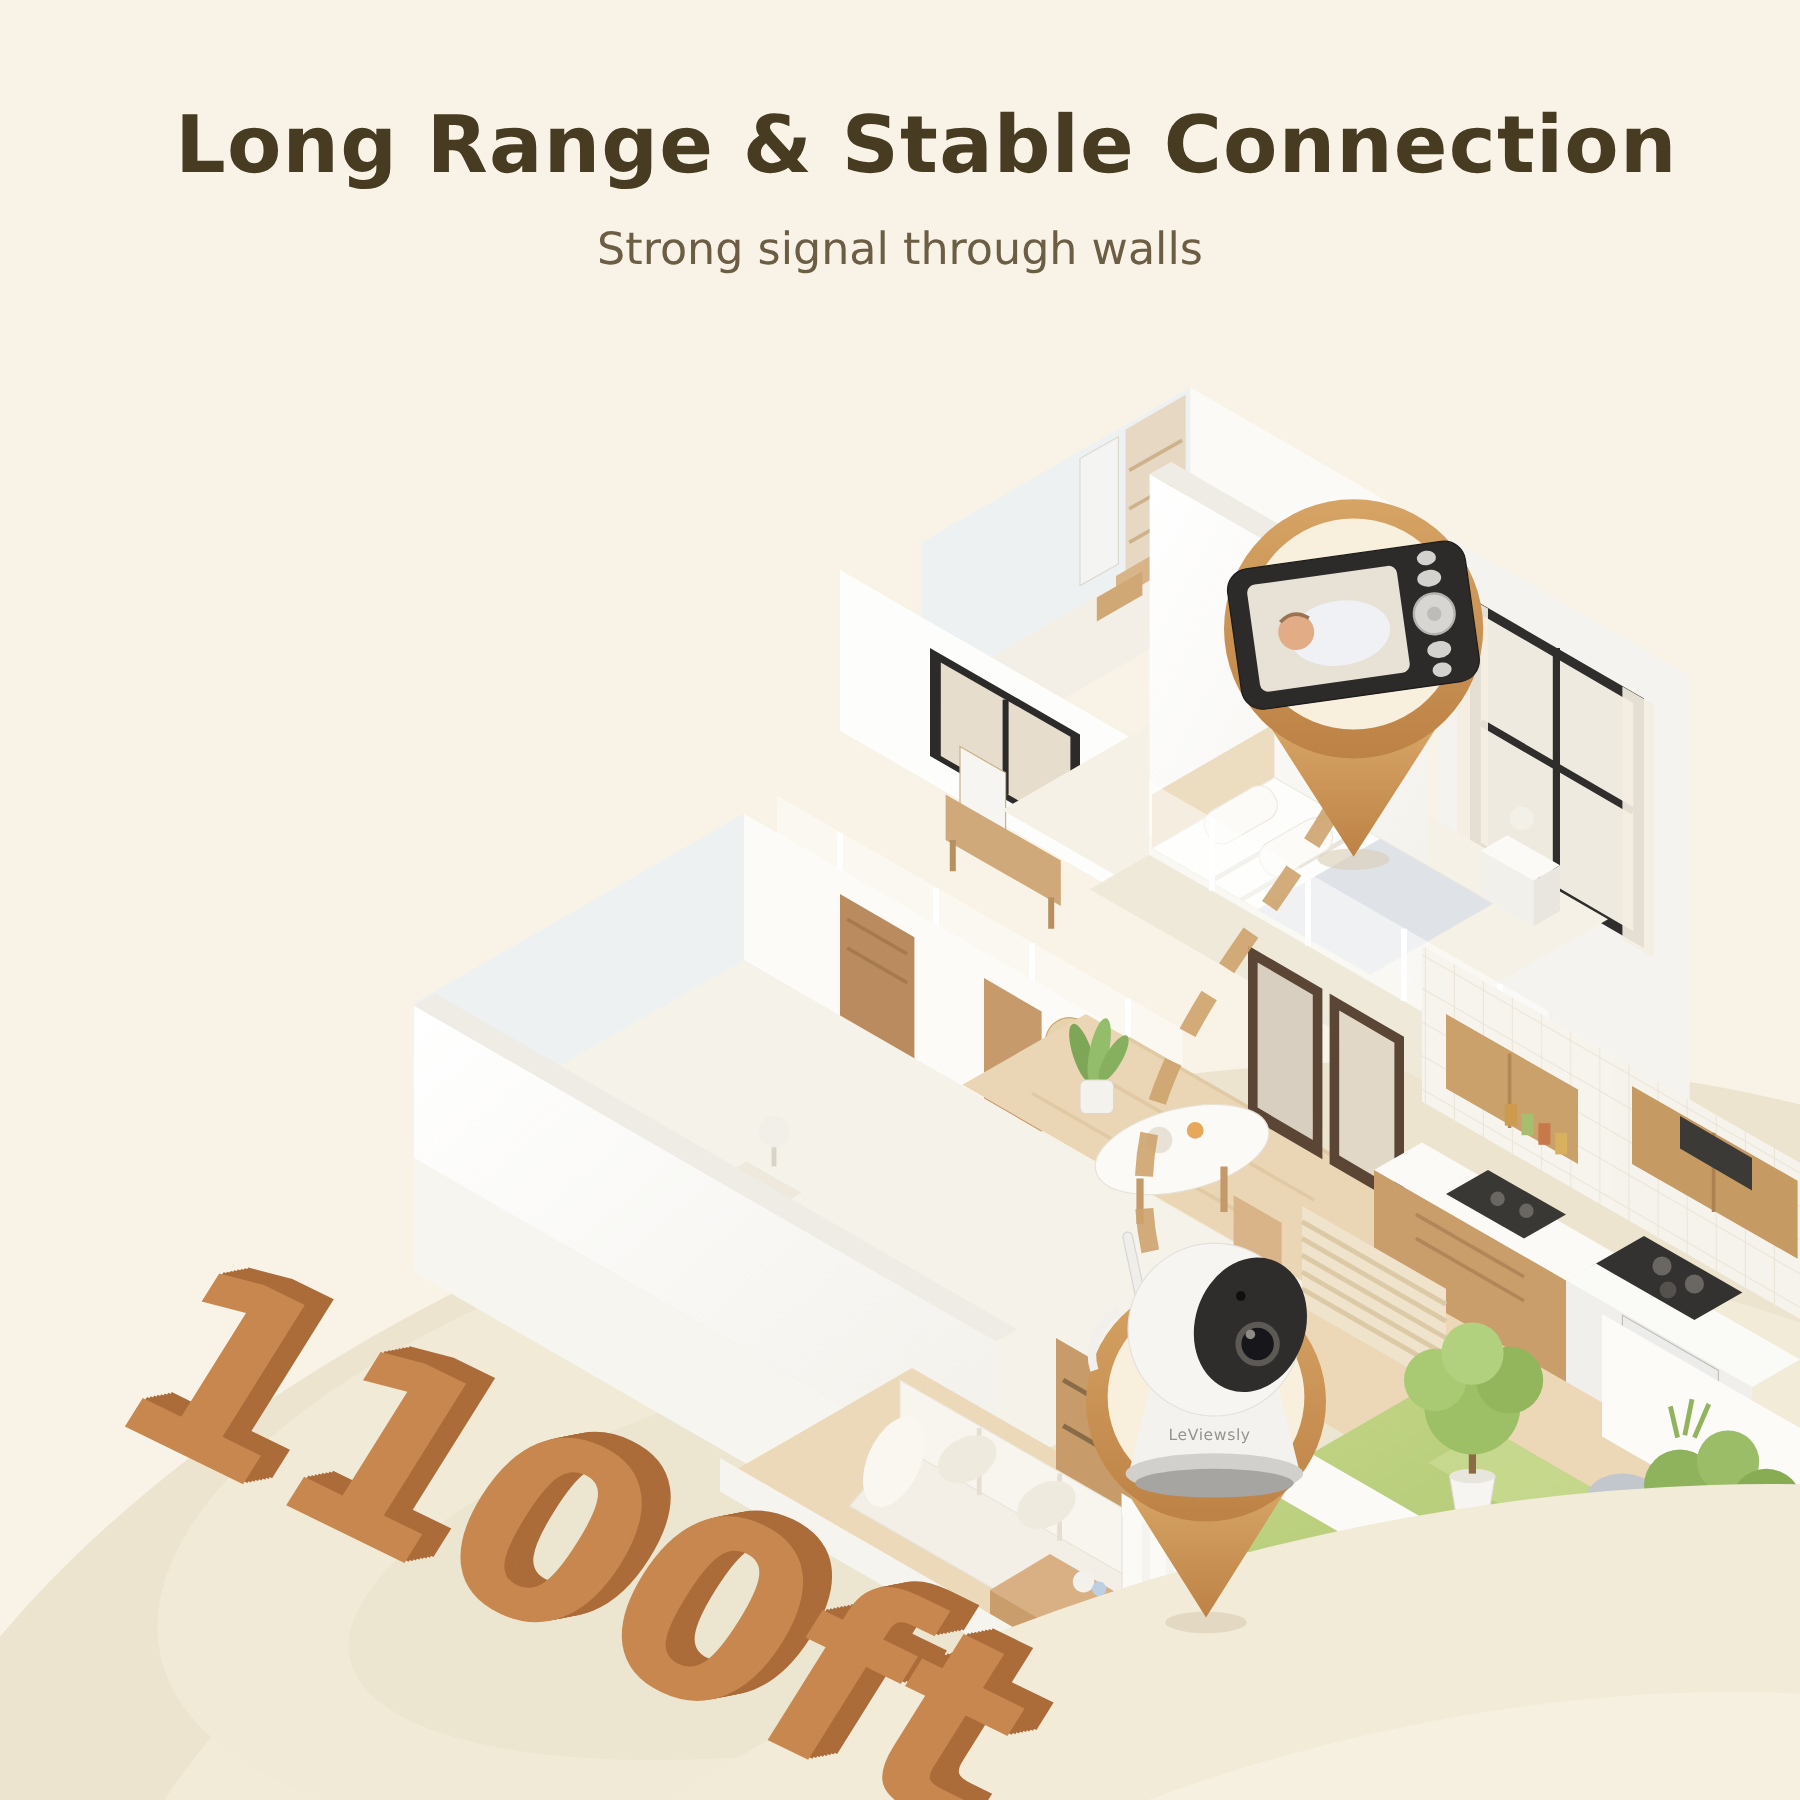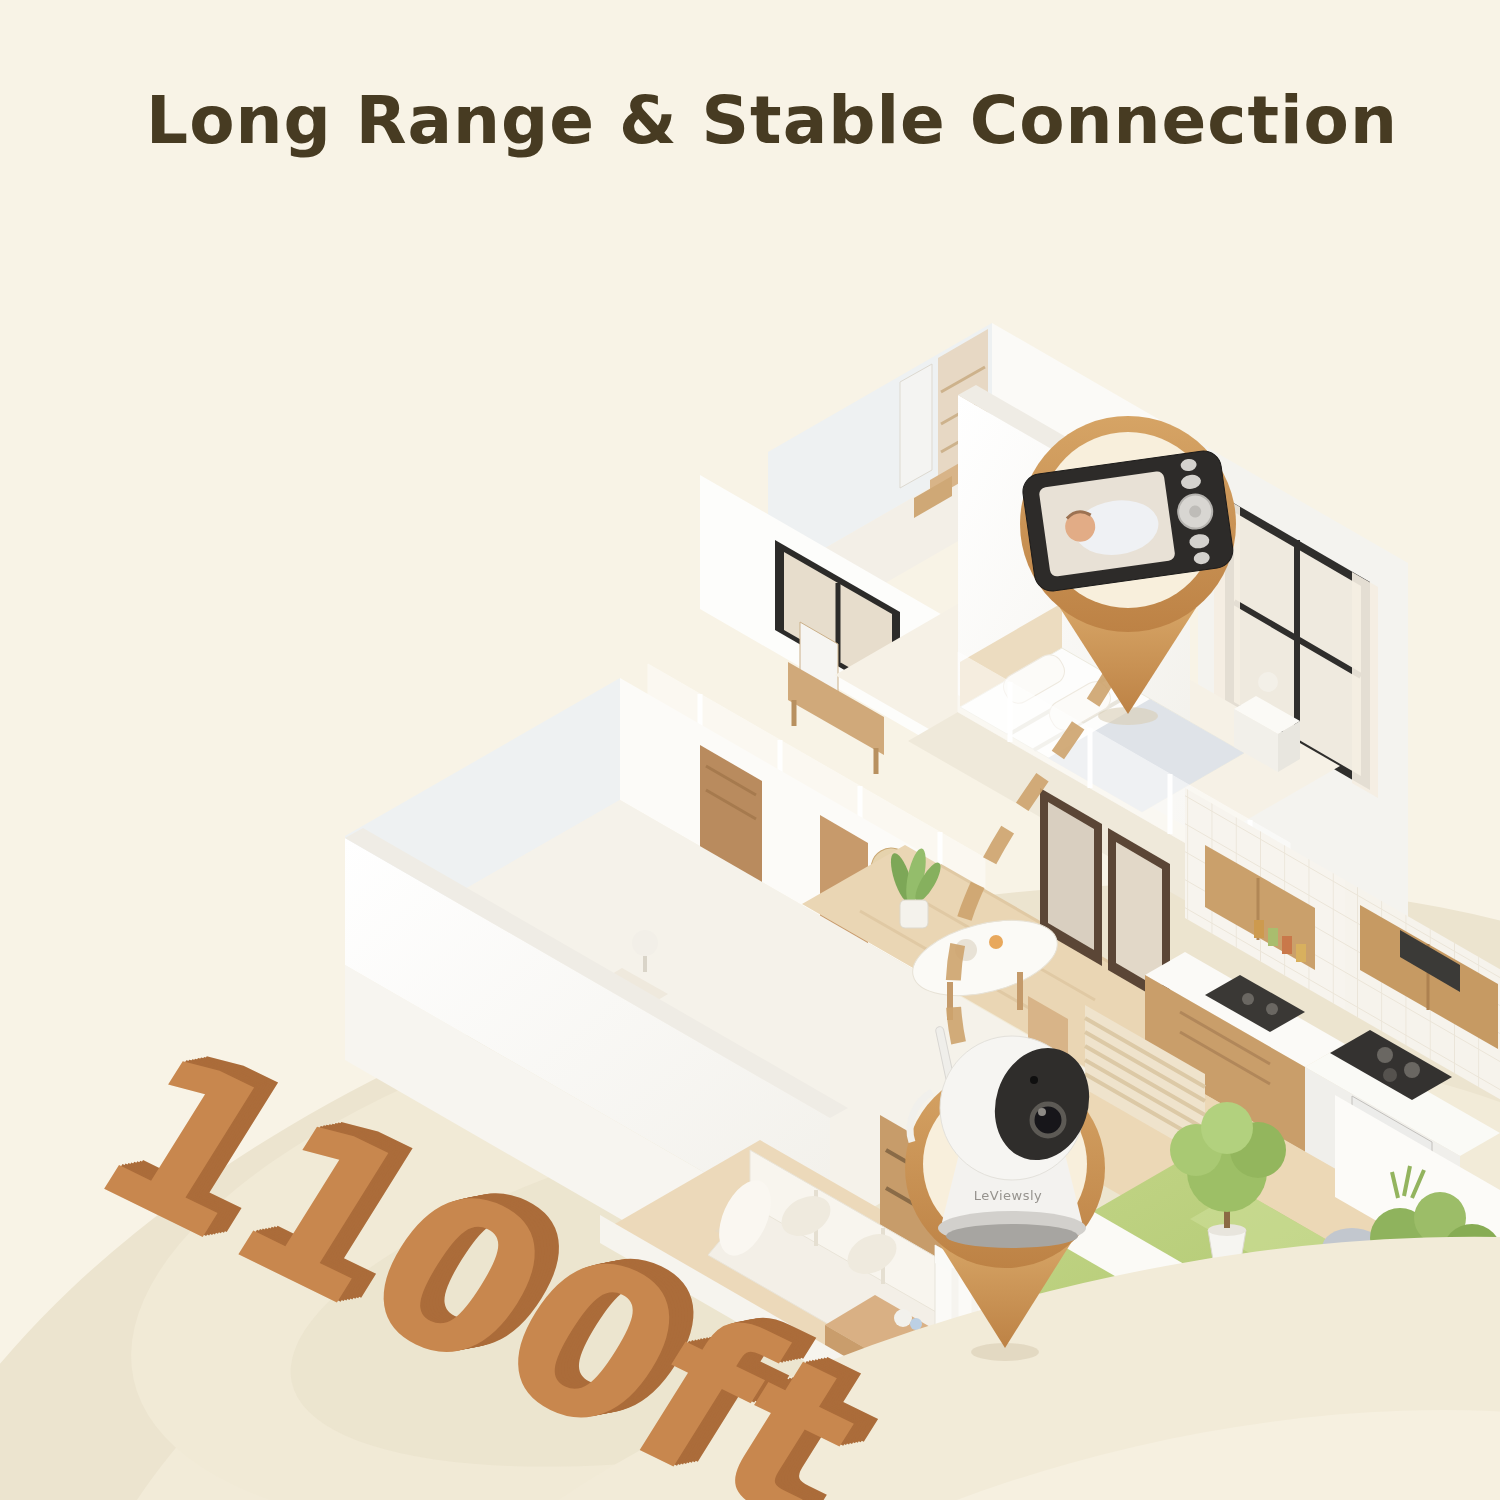--- a/index.html
+++ b/index.html
@@ -14,20 +14,21 @@
   text.logo{font-size:13px;fill:#96938e;letter-spacing:.5px;}
   .ext{fill:#ab6c3a;}
   .face3d{fill:#c8874e;}
 </style>
 </head>
 <body>
 
 <div class="canvas">
 
   <h1 class="hero-title">Long Range &amp; Stable Connection</h1>
+  <p class="hero-subtitle">Strong signal through walls</p>
 
   <svg class="scene" width="1500" height="1500" viewBox="0 0 1500 1500">
     <defs>
       <linearGradient id="wallBright" x1="0" y1="0" x2="1" y2="1">
         <stop offset="0" stop-color="#ffffff"></stop>
           <stop offset="1" stop-color="#f2f0ea"></stop>
       </linearGradient>
       <linearGradient id="pinGrad" x1="0" y1="0" x2="0" y2="1">
         <stop offset="0" stop-color="#d6a465"></stop>
           <stop offset="1" stop-color="#bd8245"></stop>

